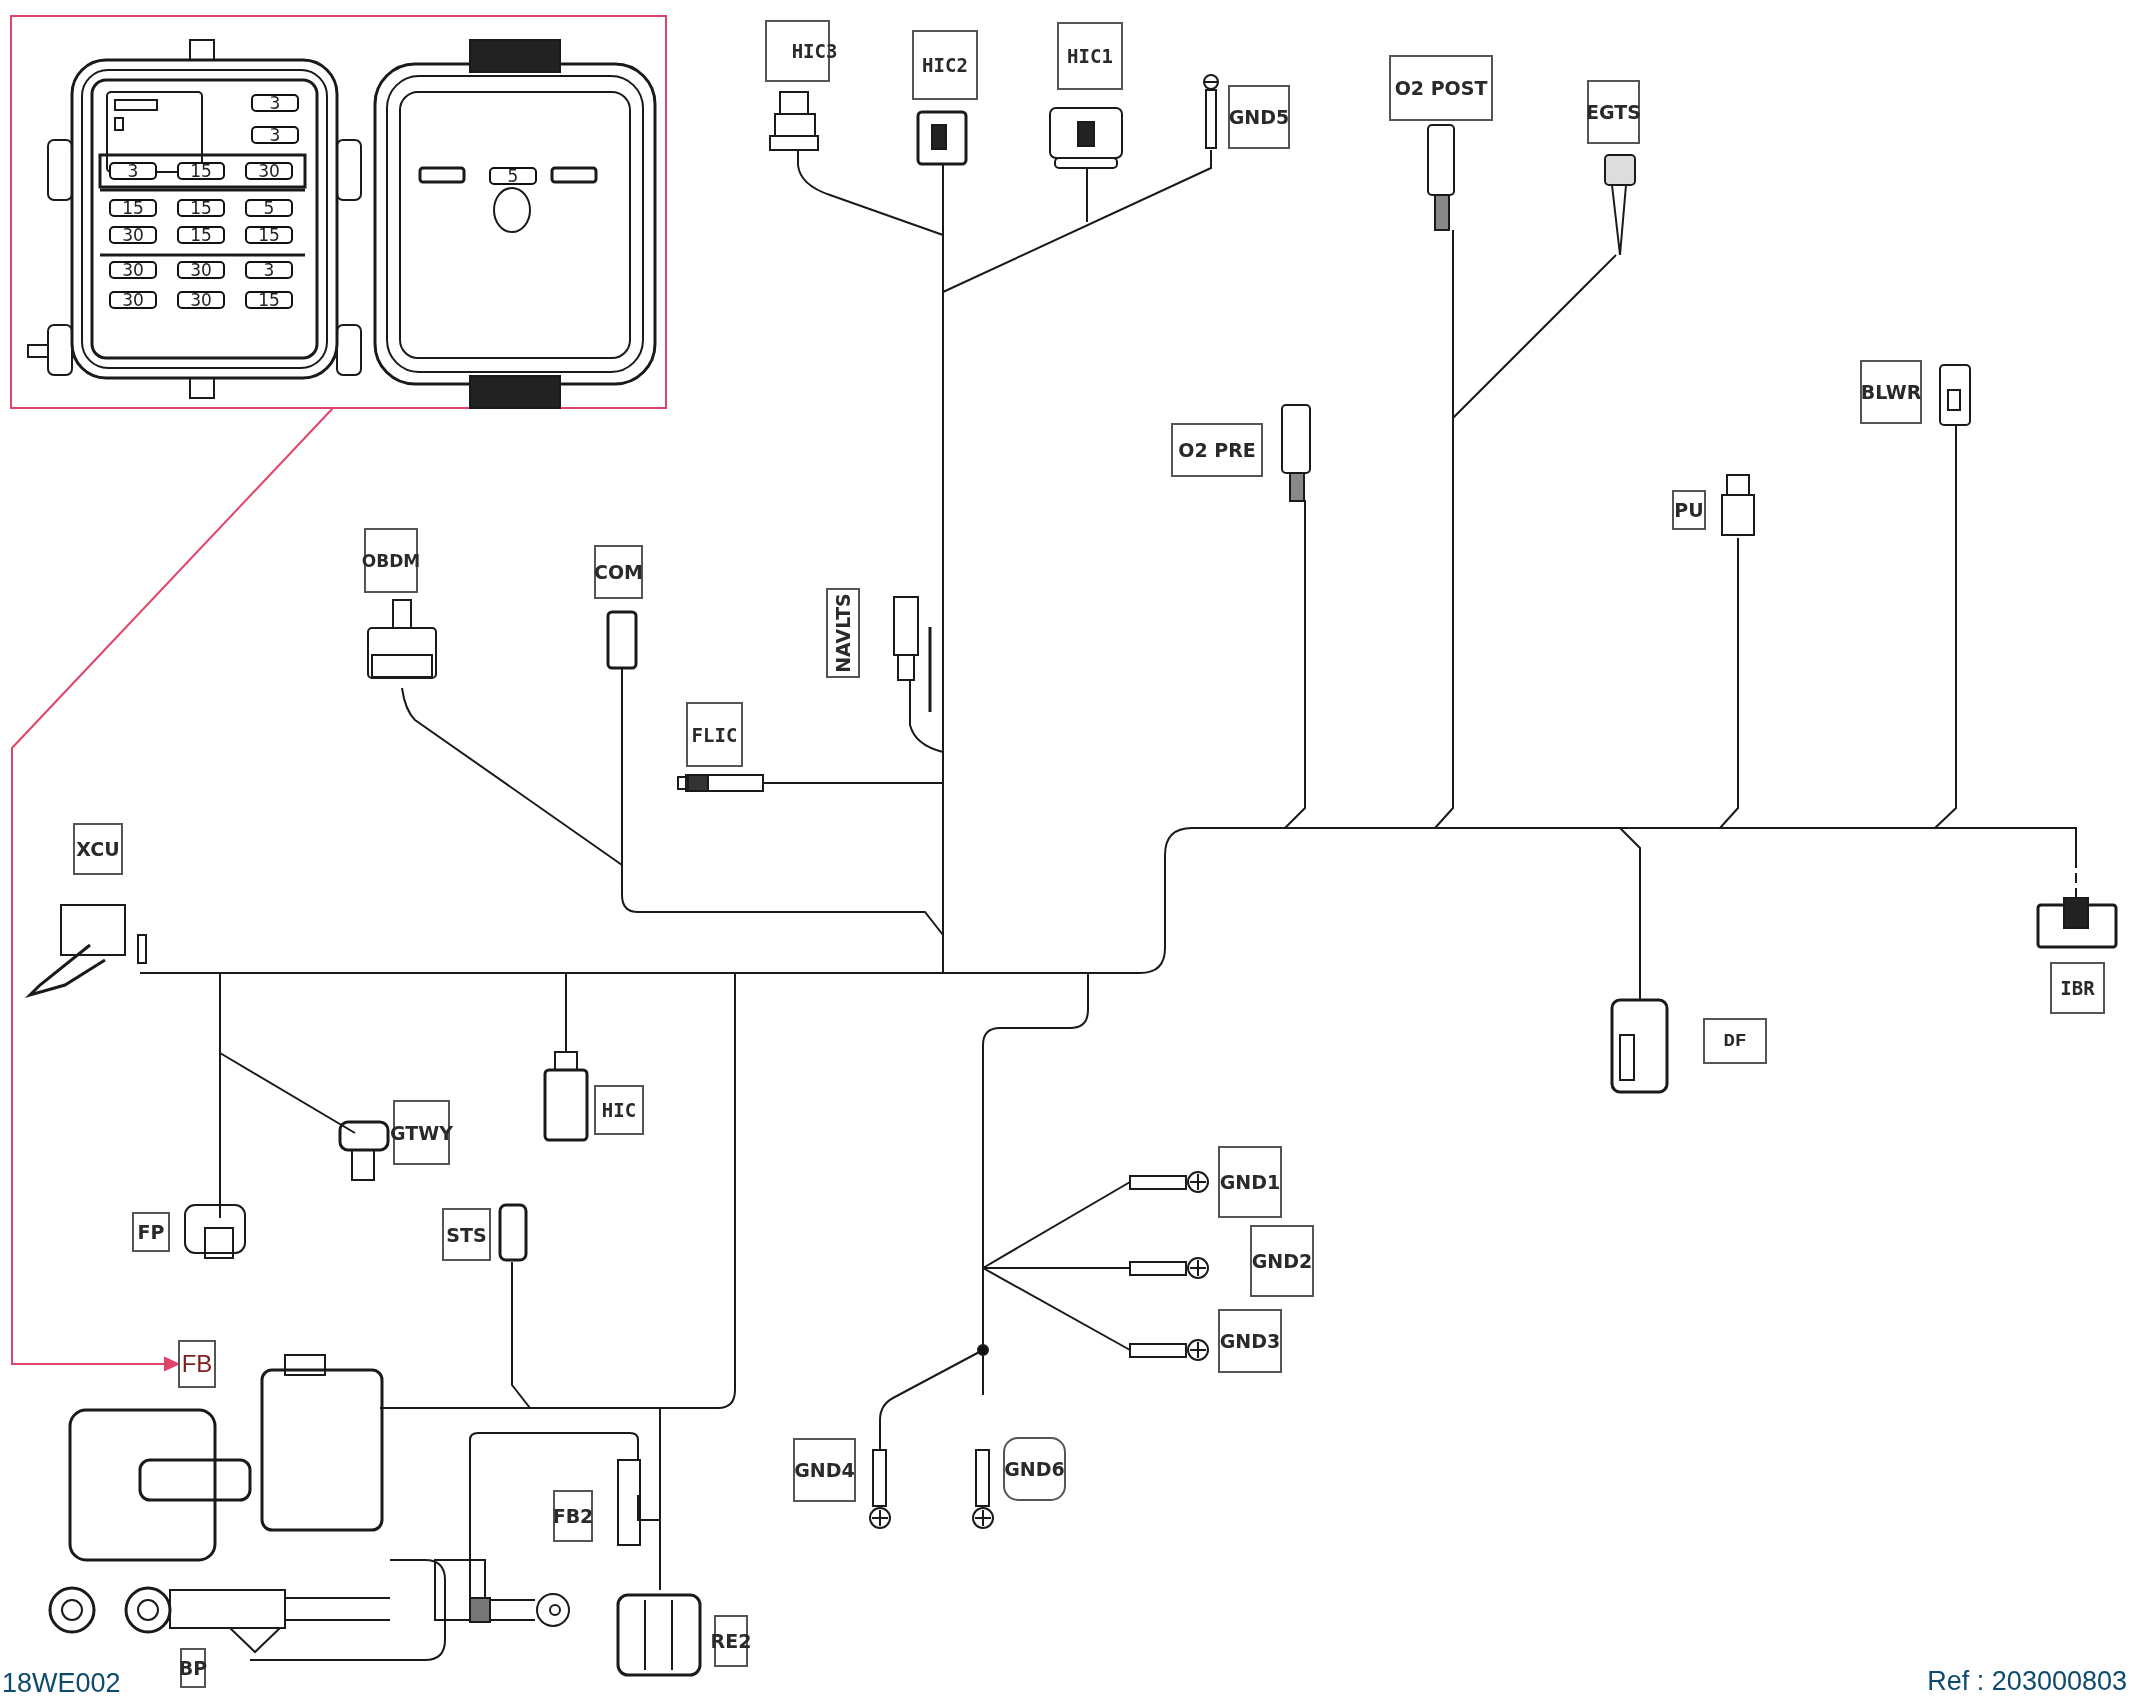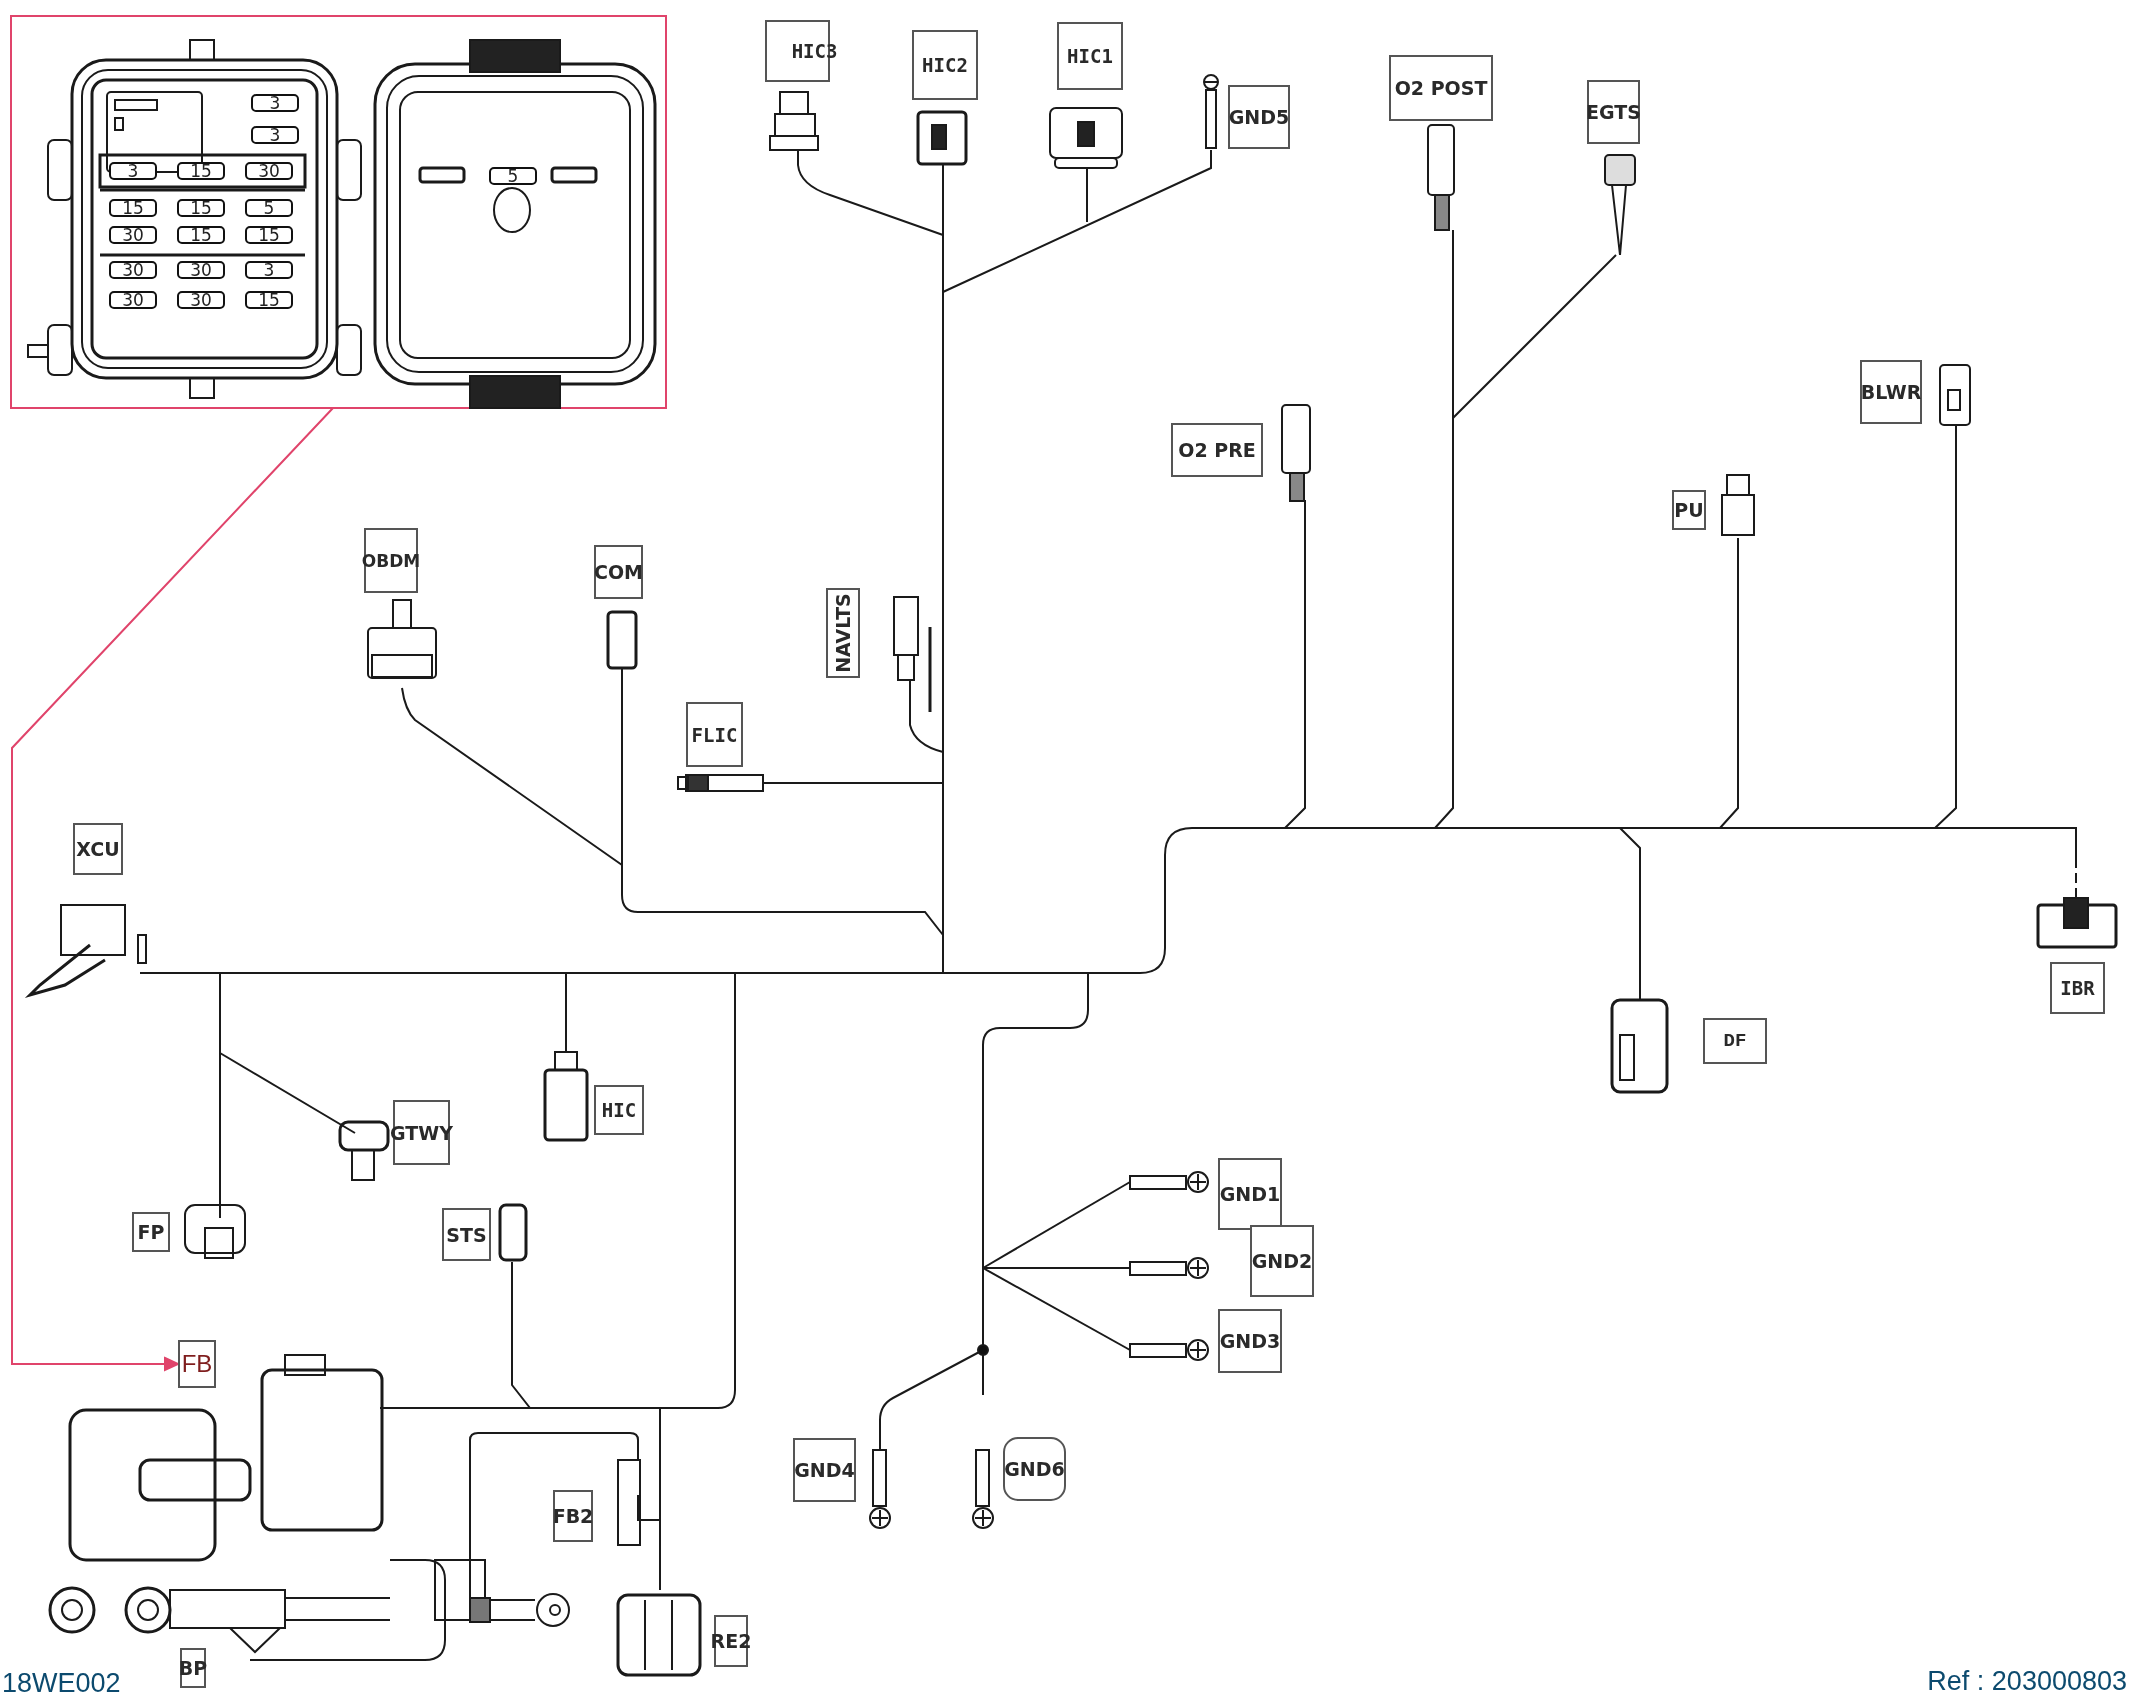--- a/index.html
+++ b/index.html
@@ -343,21 +343,21 @@
     <span>NAVLTS</span>
   </div>
 <div class="lbl" style="left:686px;top:702px;width:57px;height:65px;">FLIC</div>
 <div class="lbl" style="left:73px;top:823px;width:50px;height:52px;font-family:'DejaVu Sans',sans-serif;">XCU</div>
 <div class="lbl" style="left:2050px;top:962px;width:55px;height:52px;">IBR</div>
 <div class="lbl" style="left:1670px;top:1018px;width:64px;height:46px;font-family:Liberation Mono, monospace;margin-left:33px;">DF</div>
 <div class="lbl" style="left:393px;top:1100px;width:57px;height:65px;font-family:'DejaVu Sans',sans-serif;">GTWY</div>
 <div class="lbl" style="left:594px;top:1085px;width:50px;height:50px;">HIC</div>
 <div class="lbl" style="left:132px;top:1212px;width:38px;height:40px;font-family:'DejaVu Sans',sans-serif;">FP</div>
 <div class="lbl" style="left:442px;top:1208px;width:49px;height:53px;font-family:'DejaVu Sans',sans-serif;">STS</div>
-<div class="lbl" style="left:1218px;top:1146px;width:64px;height:72px;font-family:'DejaVu Sans',sans-serif;margin-top:12px;">GND1</div>
+<div class="lbl" style="left:1218px;top:1146px;width:64px;height:72px;font-family:'DejaVu Sans',sans-serif;">GND1</div>
 <div class="lbl" style="left:1218px;top:1225px;width:64px;height:72px;font-family:'DejaVu Sans',sans-serif;margin-left:32px;">GND2</div>
 <div class="lbl" style="left:1218px;top:1309px;width:64px;height:64px;font-family:'DejaVu Sans',sans-serif;">GND3</div>
 <div class="lbl" style="left:793px;top:1438px;width:63px;height:64px;font-family:'DejaVu Sans',sans-serif;">GND4</div>
 <div class="lbl" style="left:1003px;top:1437px;width:63px;height:64px;font-family:'DejaVu Sans',sans-serif;border-radius:15px;">GND6</div>
 <div class="lbl pink" style="left:178px;top:1340px;width:38px;height:48px;border-color:#555;">FB</div>
 <div class="lbl" style="left:553px;top:1490px;width:40px;height:52px;font-family:'DejaVu Sans',sans-serif;">FB2</div>
 <div class="lbl" style="left:714px;top:1615px;width:34px;height:52px;font-family:'DejaVu Sans',sans-serif;">RE2</div>
 <div class="lbl" style="left:180px;top:1648px;width:26px;height:40px;font-family:'DejaVu Sans',sans-serif;">BP</div>
 
 <div class="foot" style="left:2px;top:1668px;">18WE002</div>

